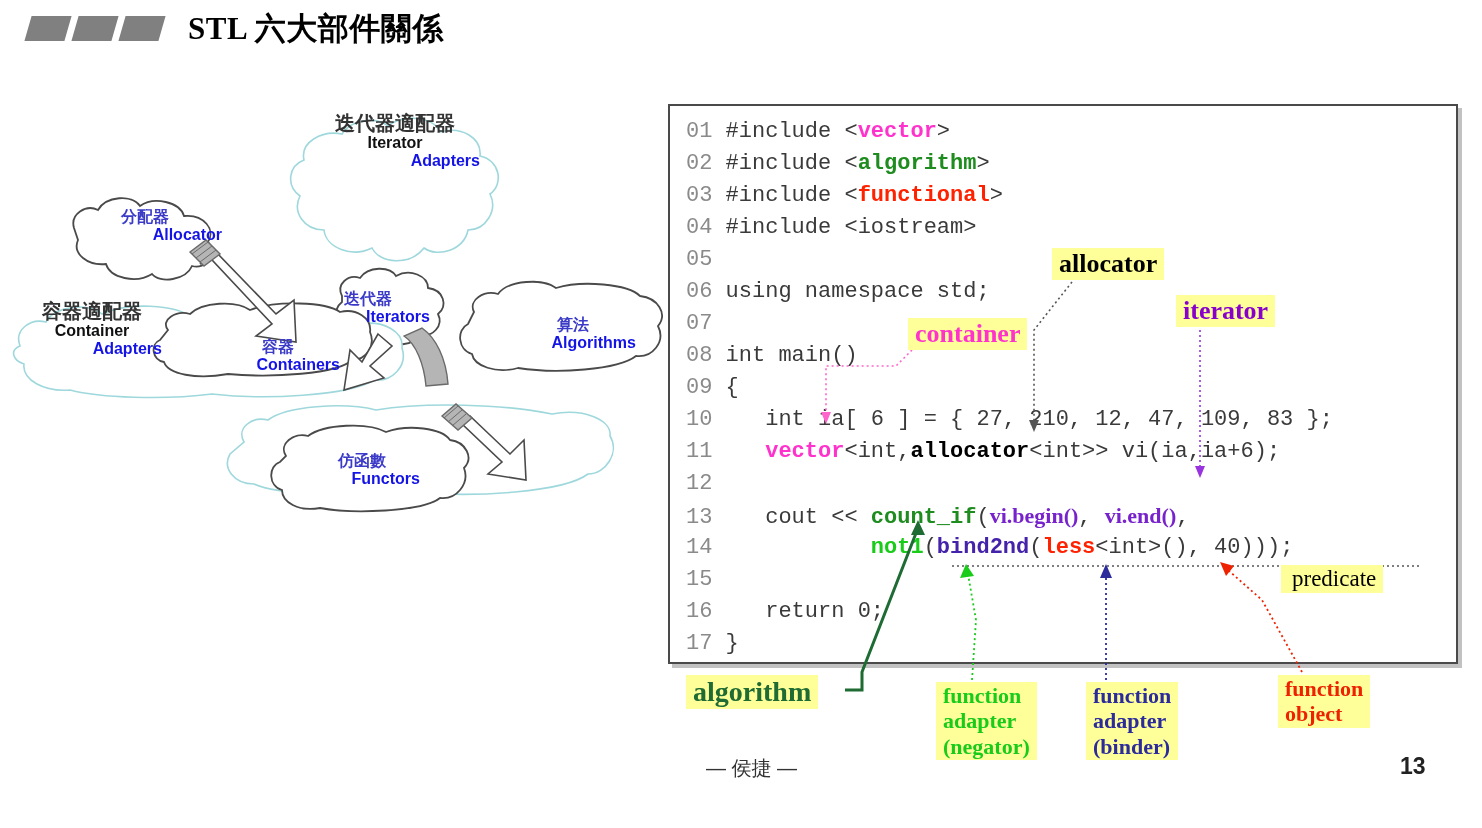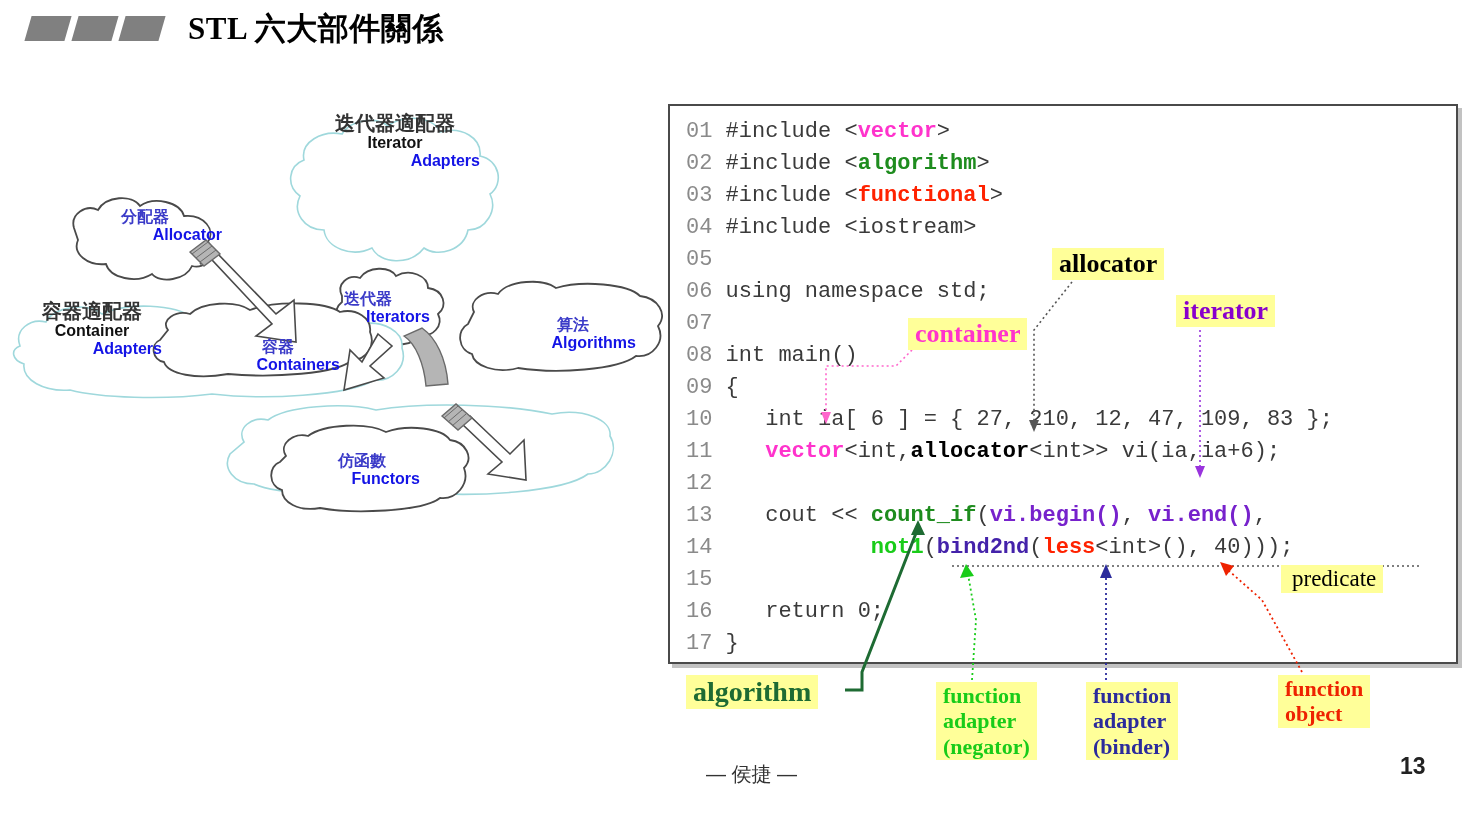--- a/index.html
+++ b/index.html
@@ -86,21 +86,21 @@
     line-height: 32px;
     white-space: pre;
   }
   .code-line { height: 32px; }
   .ln { color: #8a8a8a; }
   .c-plain   { color: #3a3a3a; }
   .c-magenta { color: #ff33cc; font-weight: bold; }
   .c-green   { color: #1e8c1e; font-weight: bold; }
   .c-brightgreen { color: #19cc19; font-weight: bold; }
   .c-red     { color: #ff2200; font-weight: bold; }
-  .c-purple  { color: #7722cc; font-weight: bold; }
+  .c-purple  { color: #7722cc; font-weight: bold; font-family: Liberation Serif, serif; }
   .c-indigo  { color: #4422aa; font-weight: bold; }
   .c-black-b { color: #000000; font-weight: bold; }
 
   
   .callout {
     position: absolute;
     background: #ffff99;
     font-family: "Liberation Serif", "DejaVu Serif", serif;
     font-weight: bold;
     line-height: 1.15;
@@ -125,21 +125,20 @@
   }
 
   
   #footer-author {
     position: absolute;
     left: 706px; top: 755px;
     font-size: 20px;
     color: #333333;
     font-family: "Liberation Sans", sans-serif;
     white-space: nowrap;
-    margin-top: 6px;
   }
   #page-number {
     position: absolute;
     left: 1400px; top: 753px;
     font-size: 23px;
     color: #222222;
     font-weight: bold;
   }
 </style>
 </head>

